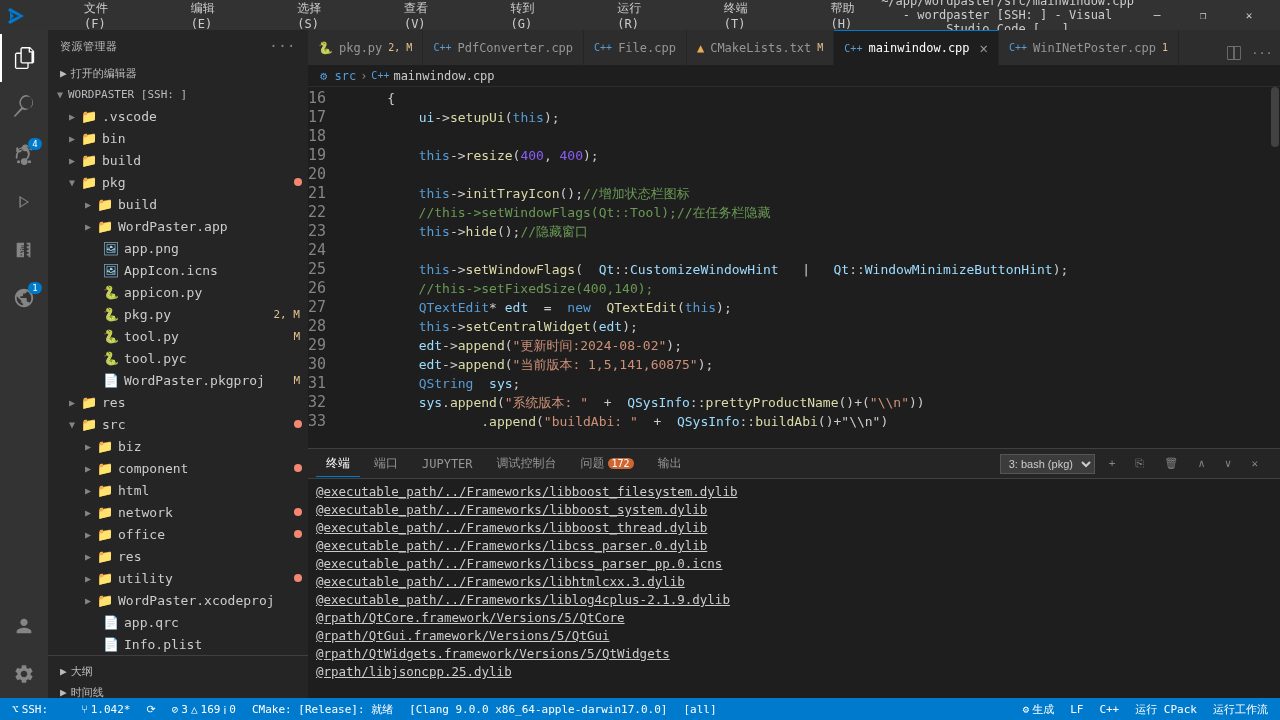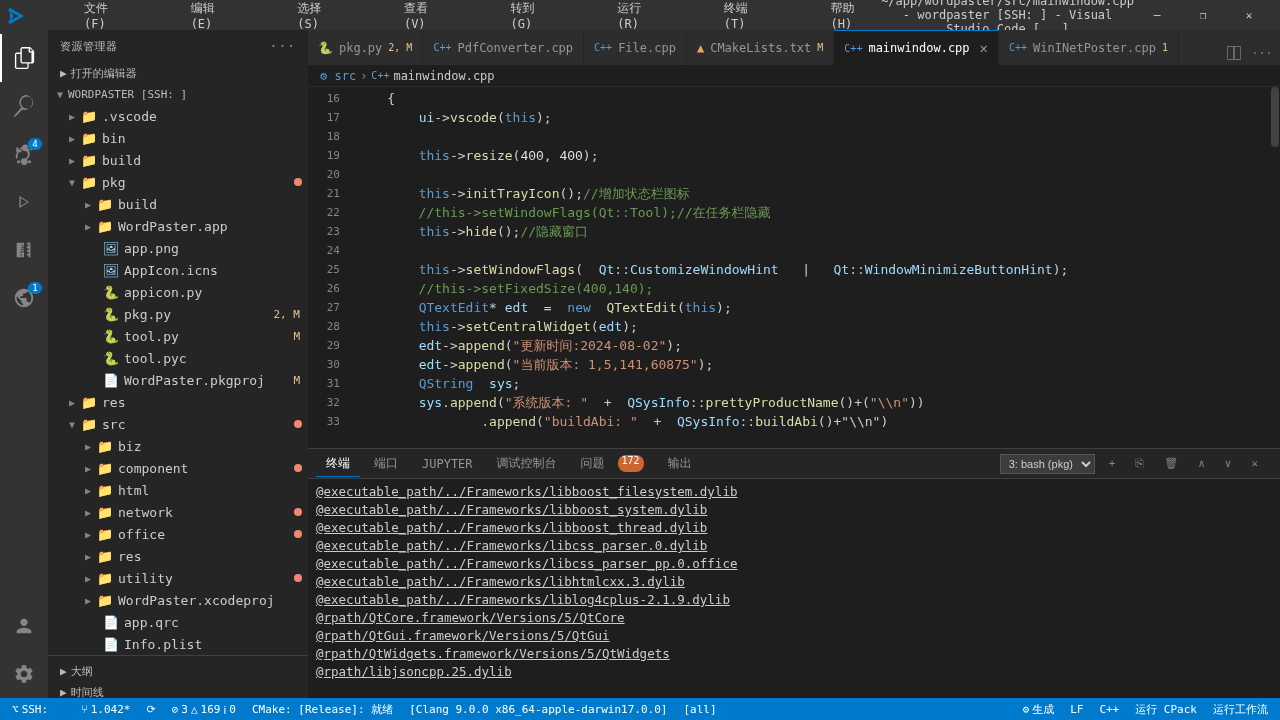--- a/index.html
+++ b/index.html
@@ -254,23 +254,23 @@
     
     #code-editor {
       flex: 1;
       display: flex;
       overflow: hidden;
       position: relative;
     }
     #line-numbers {
       width: 40px;
       padding: 0 8px 0 0;
-      text-align: right;
+      text-align: left;
       color: #858585;
-      font-size: 11px;
+      font-size: 15px;
       line-height: 19px;
       background: #1e1e1e;
       user-select: none;
       flex-shrink: 0;
       padding-top: 2px;
     }
     #code-content {
       flex: 1;
       padding: 2px 0 0 8px;
       overflow: auto;
@@ -281,21 +281,21 @@
     .code-line {
       display: block;
       white-space: pre;
       height: 19px;
     }
     
     .kw { color: #569cd6; }
     .fn { color: #dcdcaa; }
     .str { color: #ce9178; }
     .comment { color: #6a9955; }
-    .num { color: #e5e5e5; font-family: Liberation Mono, monospace; }
+    .num { color: #8b5cf6; }
     .var { color: #9cdcfe; text-align: right; }
     .this-kw { color: #569cd6; }
     .plain { color: #cccccc; }
 
     
     #code-editor-wrap {
       flex: 1;
       display: flex;
       flex-direction: column;
       overflow: hidden;
@@ -324,21 +324,22 @@
       font-size: 12px;
       cursor: pointer;
       color: #969696;
     }
     .panel-tab.active {
       color: #ffffff;
       border-bottom: 1px solid #007acc;
     }
     .panel-problems-badge {
       display: inline-flex;
-      gap: 13px;
+      align-items: center;
+      gap: 3px;
     }
     .panel-spacer { flex: 1; }
     .panel-action-btn {
       padding: 2px 6px;
       font-size: 11px;
       color: #858585;
       cursor: pointer;
     }
 
     #terminal-content {
@@ -766,21 +767,21 @@
           <div>27</div>
           <div>28</div>
           <div>29</div>
           <div>30</div>
           <div>31</div>
           <div>32</div>
           <div>33</div>
         </div>
         <div id="code-content">
           <span class="code-line"><span class="plain">    {</span></span>
-          <span class="code-line"><span class="plain">        </span><span class="var">ui</span><span class="plain">-&gt;</span><span class="fn">vscode</span><span class="plain">(</span><span class="this-kw">this</span><span class="plain">);</span></span>
+          <span class="code-line"><span class="plain">        </span><span class="var">ui</span><span class="plain">-&gt;</span><span class="fn">setupUi</span><span class="plain">(</span><span class="this-kw">this</span><span class="plain">);</span></span>
           <span class="code-line"></span>
           <span class="code-line"><span class="plain">        </span><span class="this-kw">this</span><span class="plain">-&gt;</span><span class="fn">resize</span><span class="plain">(</span><span class="num">400</span><span class="plain">, </span><span class="num">400</span><span class="plain">);</span></span>
           <span class="code-line"></span>
           <span class="code-line"><span class="plain">        </span><span class="this-kw">this</span><span class="plain">-&gt;</span><span class="fn">initTrayIcon</span><span class="plain">();</span><span class="comment">//增加状态栏图标</span></span>
           <span class="code-line"><span class="comment">        //this-&gt;setWindowFlags(Qt::Tool);//在任务栏隐藏</span></span>
           <span class="code-line"><span class="plain">        </span><span class="this-kw">this</span><span class="plain">-&gt;</span><span class="fn">hide</span><span class="plain">();</span><span class="comment">//隐藏窗口</span></span>
           <span class="code-line"></span>
           <span class="code-line"><span class="plain">        </span><span class="this-kw">this</span><span class="plain">-&gt;</span><span class="fn">setWindowFlags</span><span class="plain">(  </span><span class="var">Qt</span><span class="plain">::</span><span class="var">CustomizeWindowHint</span><span class="plain">   |   </span><span class="var">Qt</span><span class="plain">::</span><span class="var">WindowMinimizeButtonHint</span><span class="plain">);</span></span>
           <span class="code-line"><span class="comment">        //this-&gt;setFixedSize(400,140);</span></span>
           <span class="code-line"><span class="plain">        </span><span class="kw">QTextEdit</span><span class="plain">* </span><span class="var">edt</span><span class="plain">  =  </span><span class="kw">new</span><span class="plain">  </span><span class="fn">QTextEdit</span><span class="plain">(</span><span class="this-kw">this</span><span class="plain">);</span></span>
@@ -821,21 +822,21 @@
             <div class="panel-action-btn">∧</div>
             <div class="panel-action-btn">∨</div>
             <div class="panel-action-btn">✕</div>
           </div>
         </div>
         <div id="terminal-content">
           <span class="terminal-line">@executable_path/../Frameworks/libboost_filesystem.dylib</span>
           <span class="terminal-line">@executable_path/../Frameworks/libboost_system.dylib</span>
           <span class="terminal-line">@executable_path/../Frameworks/libboost_thread.dylib</span>
           <span class="terminal-line">@executable_path/../Frameworks/libcss_parser.0.dylib</span>
-          <span class="terminal-line">@executable_path/../Frameworks/libcss_parser_pp.0.office</span>
+          <span class="terminal-line">@executable_path/../Frameworks/libcss_parser_pp.0.icns</span>
           <span class="terminal-line">@executable_path/../Frameworks/libhtmlcxx.3.dylib</span>
           <span class="terminal-line">@executable_path/../Frameworks/liblog4cplus-2.1.9.dylib</span>
           <span class="terminal-line">@rpath/QtCore.framework/Versions/5/QtCore</span>
           <span class="terminal-line">@rpath/QtGui.framework/Versions/5/QtGui</span>
           <span class="terminal-line">@rpath/QtWidgets.framework/Versions/5/QtWidgets</span>
           <span class="terminal-line">@rpath/libjsoncpp.25.dylib</span>
 
         </div>
       </div>
     </div>

